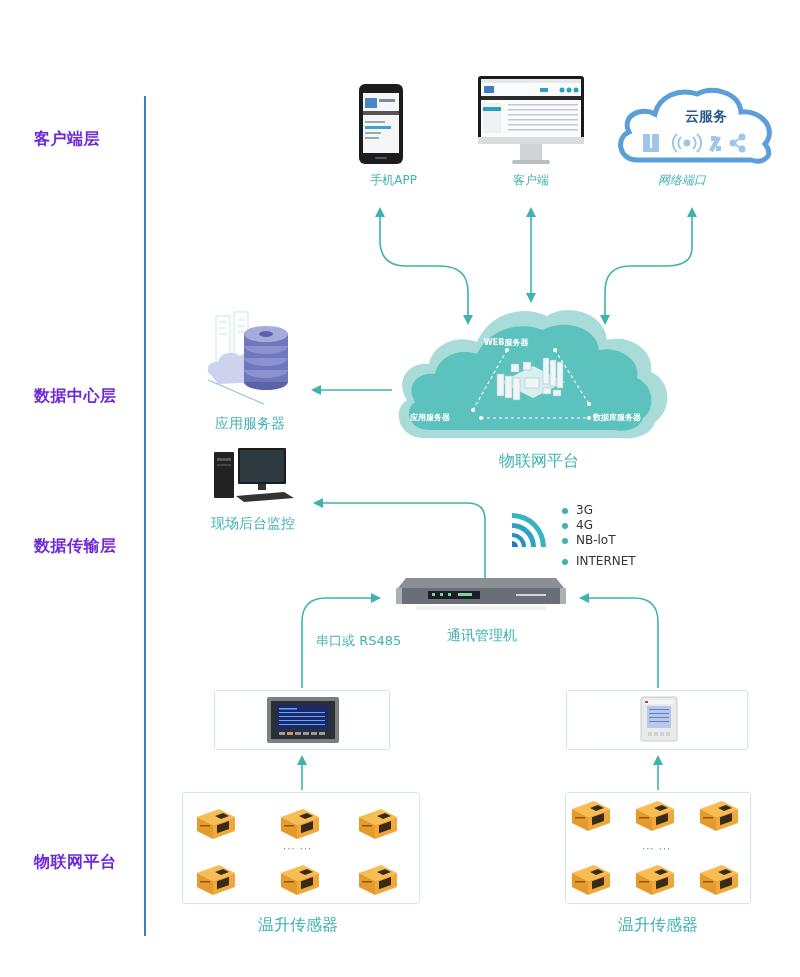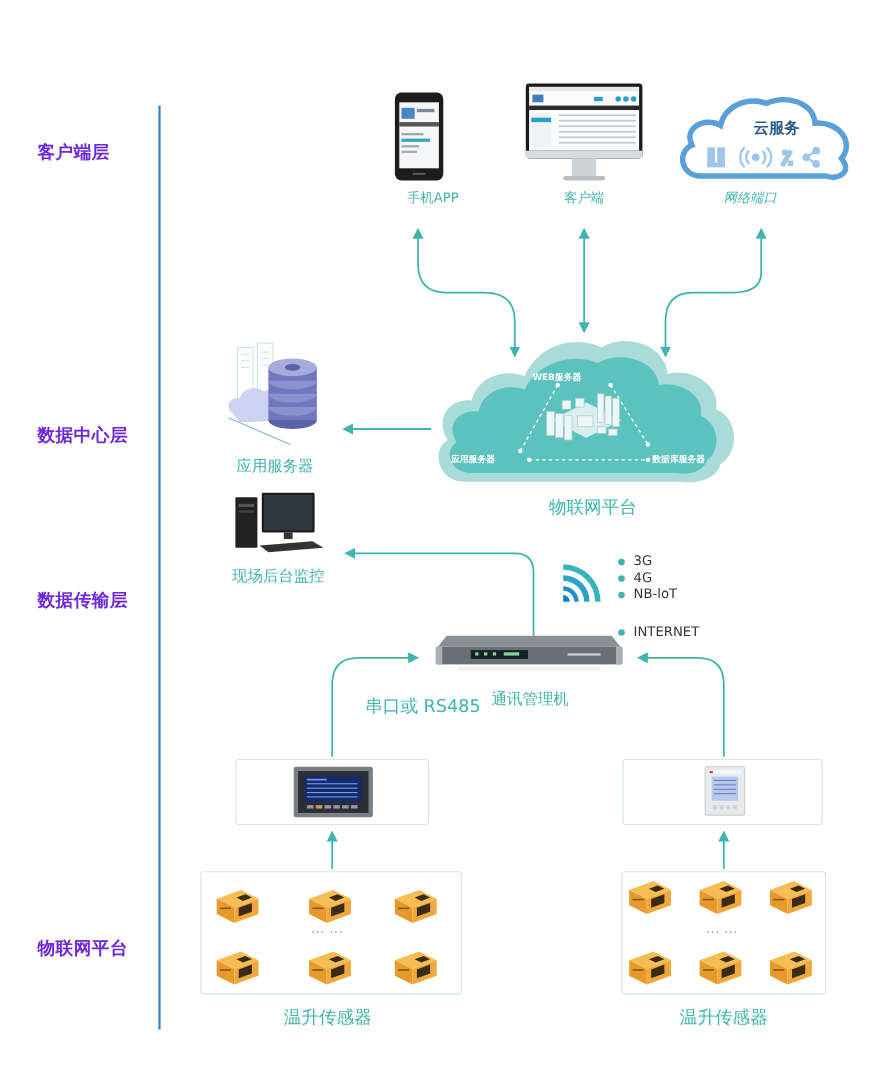--- a/index.html
+++ b/index.html
@@ -229,21 +229,21 @@
       <span>3G</span>
     </div>
   <div class="row">
       <span class="dot"></span>
       <span>4G</span>
     </div>
   <div class="row">
       <span class="dot"></span>
       <span>NB-loT</span>
     </div>
-  <div class="row" style="margin-top:19px;">
+  <div class="row" style="margin-top:6px;">
       <span class="dot"></span>
       <span>INTERNET</span>
     </div>
 </div>
 
 <div class="abs" style="left:396px;top:578px;width:170px;height:38px;">
   <svg width="170" height="38">
     <polygon points="10,0 160,0 168,10 2,10" fill="#8a8f96"></polygon>
     <rect x="2" y="10" width="166" height="16" fill="#6a6f76"></rect>
     <rect x="0" y="10" width="6" height="16" fill="#aab0b6"></rect>
@@ -253,21 +253,21 @@
         <rect x="36" y="15" width="3" height="3"></rect>
         <rect x="44" y="15" width="3" height="3"></rect>
         <rect x="52" y="15" width="3" height="3"></rect>
         <rect x="62" y="15" width="14" height="3"></rect>
       </g>
     <rect x="120" y="16" width="30" height="2" fill="#d2d5d8"></rect>
     <rect x="20" y="28" width="130" height="4" fill="#e6e8ea" opacity="0.6"></rect>
   </svg>
 </div>
 <div class="label-md" style="left:436px;top:627px;width:92px;">通讯管理机</div>
-<div class="abs" style="left:332px;top:632px;font-size:16px;color:#3fb3ae;">串口或 RS485</div>
+<div class="abs" style="left:316px;top:632px;font-size:13px;color:#3fb3ae;">串口或 RS485</div>
 
 <div class="box" style="left:214px;top:690px;width:174px;height:58px;">
   <div class="abs" style="left:52px;top:6px;width:72px;height:46px;">
     <svg width="72" height="46">
       <rect x="0" y="0" width="72" height="46" rx="2" fill="#7a7f84"></rect>
       <rect x="4" y="4" width="64" height="38" fill="#2a2f35"></rect>
       <rect x="10" y="8" width="52" height="24" fill="#1a2a66"></rect>
       <g fill="#6aa0ff">
           <rect x="12" y="11" width="18" height="1.5"></rect>
           <rect x="12" y="15" width="46" height="1"></rect>

